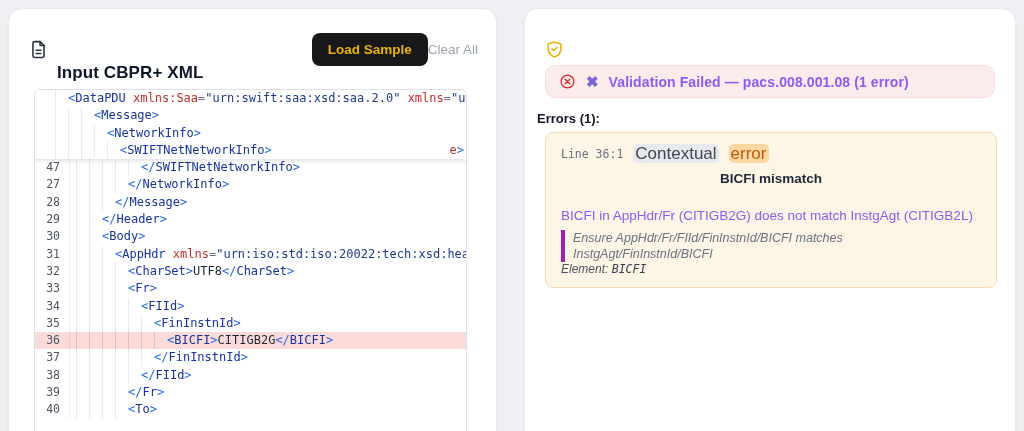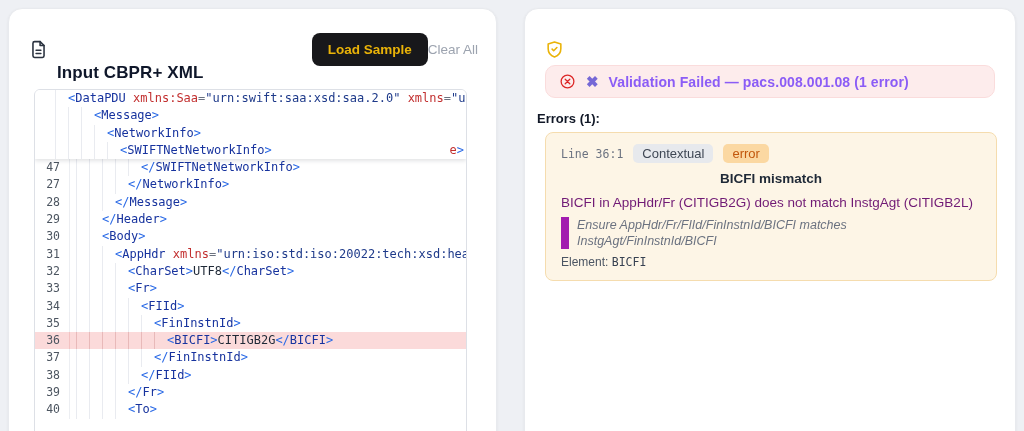--- a/index.html
+++ b/index.html
@@ -56,28 +56,28 @@
     white-space:nowrap; }
   .x-purple { color:#7668d6; font-size:15px; font-weight:800; line-height:1; }
   #errors-label { position:absolute; left:12px; top:102px; font-size:13px;
     font-weight:700; color:#111827; }
   #error-card { position:absolute; left:20px; right:18px; top:123px;
     background:#fdf5e6; border:1px solid #f5dcae; border-radius:8px;
     padding:11px 15px; }
   .meta-row { display:flex; align-items:center; gap:10px; }
   .line-ref { font-family:"DejaVu Sans Mono","Liberation Mono", monospace;
     font-size:11.5px; color:#6b7280; }
-  .badge { font-size:13px; border-radius:5px; padding:2px 9px; line-height:15px; }
+  .badge { font-size:17px; border-radius:5px; padding:2px 2px; line-height:15px; }
   .badge-neutral { background:#e7e9ed; color:#3f4754; }
   .badge-warn { background:#fbd8a2; color:#c2570c; }
   .err-title { margin-top:8px; font-size:13.5px; font-weight:700; color:#1f2937;text-align:center; }
-  .err-msg { margin-top:9px; font-size:13.5px; color:#701a75; }
+  .err-msg { margin-top:22px; font-size:13.5px; color:#8b5cf6; }
   .err-suggestion { margin-top:7px; font-size:12.5px; font-style:italic; color:#6b7280;
-    border-left:8px solid #a21caf; padding-left:8px; line-height:16px; }
-  .err-element { margin-top:6px; font-size:12px; color:#4b5563; }
+    border-left:4px solid #a21caf; padding-left:8px; line-height:16px; }
+  .err-element { font-size:12px; color:#4b5563;font-style:italic; }
   .err-element .mono { font-family:"DejaVu Sans Mono","Liberation Mono", monospace;
     font-size:11.5px; color:#374151; }
 </style>
 </head>
 <body>
 
 <div class="card" id="left-card">
   <div class="panel-head">
     <span class="head-icon">
       <svg width="19" height="19" viewBox="0 0 24 24" fill="none" stroke="#2b3340" stroke-width="2" stroke-linecap="round" stroke-linejoin="round">

